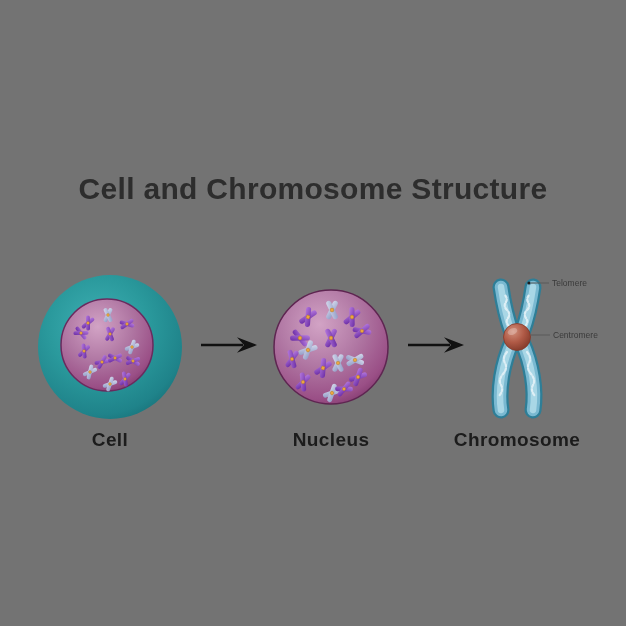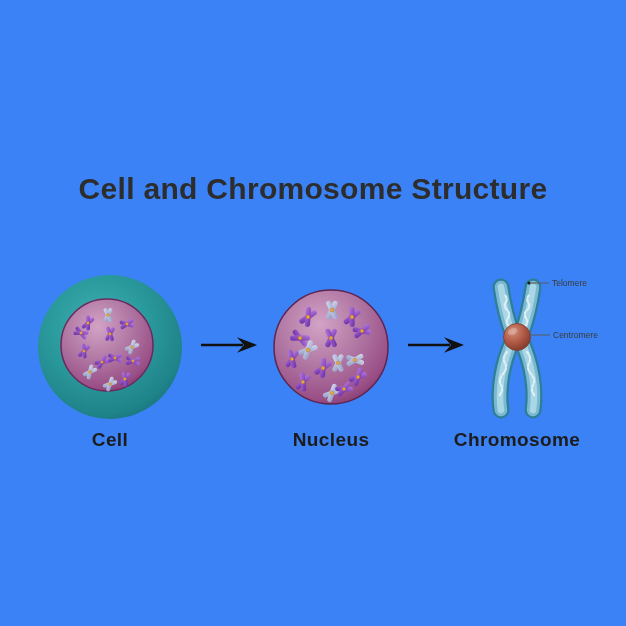--- a/index.html
+++ b/index.html
@@ -1,16 +1,16 @@
 <!DOCTYPE html>
 <html><head>
 <meta charset="utf-8">
 <style>
   html,body{margin:0;padding:0;background:#ffffff;width:626px;height:626px;overflow:hidden;}
-  .canvas{position:relative;width:626px;height:626px;background:#3b82f6;}
+  .canvas{position:relative;width:626px;height:626px;background:#737373;}
   svg{display:block;}
   svg text{font-family:"Liberation Sans","DejaVu Sans",sans-serif;}
   .title-text{font-size:30px;font-weight:700;fill:#2d2d2d;letter-spacing:.3px;}
   .part-label{font-size:19px;font-weight:700;fill:#1c1c1c;letter-spacing:.4px;}
   .anno-label{font-size:8.5px;font-weight:400;fill:#3a3a3a;}
   .anno-line{stroke:#5a5a5a;stroke-width:1;fill:none;}
   .arrow-line{stroke:#111111;stroke-width:2.4;fill:none;}
   .arrow-head{fill:#111111;stroke:none;}
   .armE{stroke:#2e7e97;stroke-width:17;fill:none;stroke-linecap:round;}
   .armM{stroke:#7ab9d1;stroke-width:12.5;fill:none;stroke-linecap:round;}

